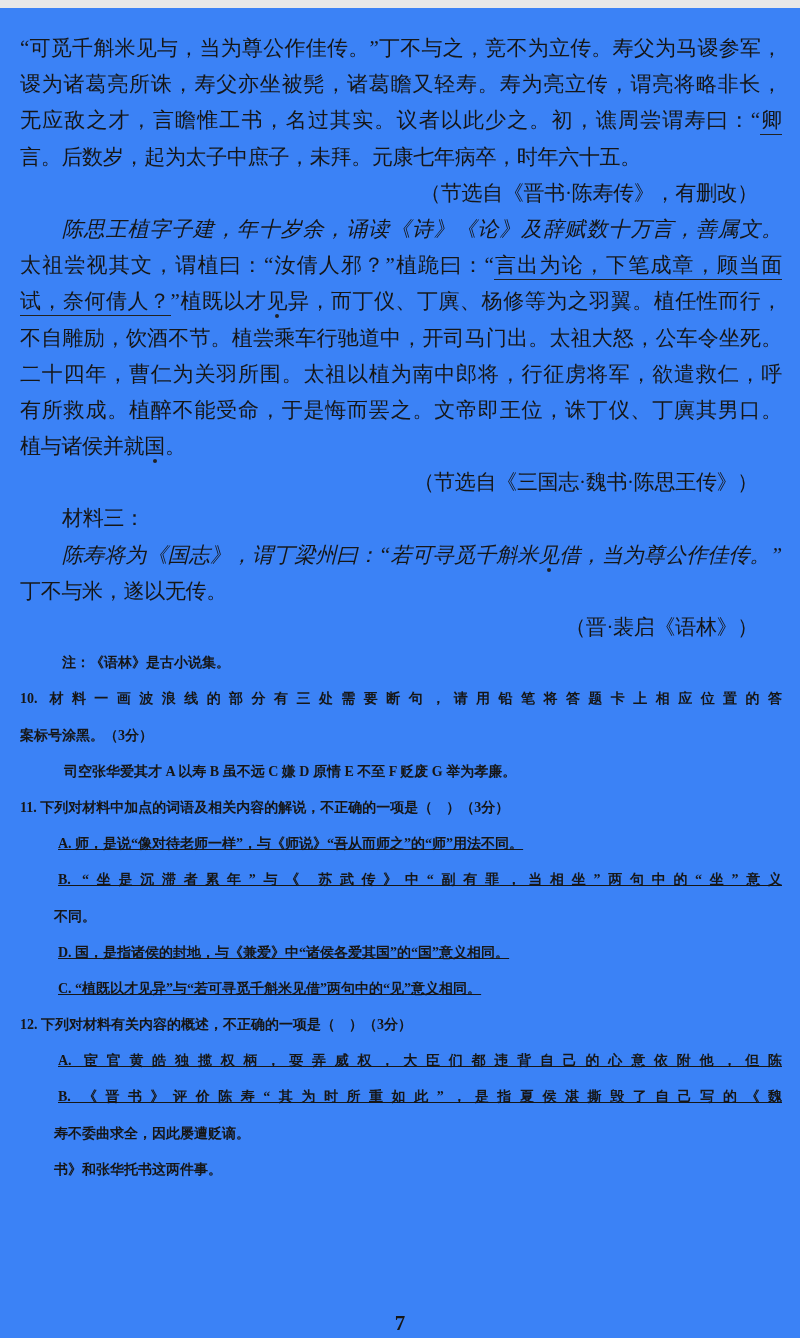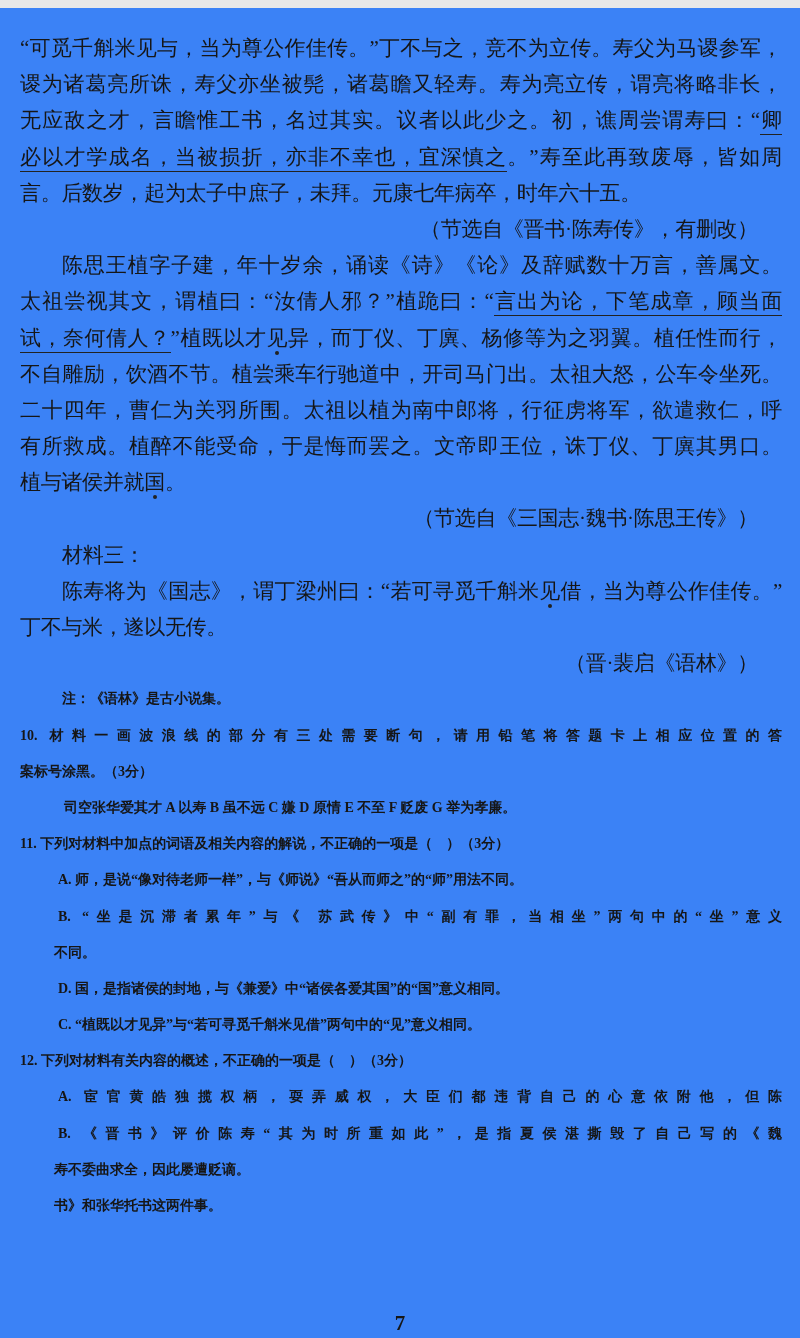--- a/index.html
+++ b/index.html
@@ -10,50 +10,49 @@
   }
   #doc{padding:22px 18px 0 20px;}
   .ln{
     height:36.2px;line-height:36.2px;font-size:21px;letter-spacing:-0.3px;
     white-space:nowrap;
   }
   .fill{
     white-space:normal;overflow:hidden;
     text-align:justify;text-align-last:justify;
   }
-  .ind{text-indent:42px;}
+  .ind{text-indent:42px;font-style:italic;}
   .head{text-indent:42px;}
   .attr{text-align:center;text-align-last:right;padding-right:24px;}
   .q,.opt,.optc,.stem,.note{
     font-weight:700;font-size:14px;letter-spacing:0;
   }
   .stem{text-indent:44px;}
   .note{text-indent:42px;}
-  .opt{padding-left:38px;}
+  .opt{padding-left:38px;text-decoration:underline;}
   .optc{padding-left:34px;}
   .u{border-bottom:1.7px solid #222;padding-bottom:2px;}
   .d{position:relative;}
   .d::after{
     content:"";position:absolute;left:50%;bottom:-5px;width:4px;height:4px;
     border-radius:50%;background:#222;transform:translateX(-50%);
   }
   .pageno{
     position:absolute;left:0;right:0;bottom:10px;text-align:center;
     font-size:21px;font-weight:700;
   }
 </style>
 </head>
 <body>
 
 <div class="page">
   <div id="doc">
       <div class="ln body fill"><span>“可觅千斛米见与，当为尊公作佳传。”丁不与之，竞不为立传。寿父为马谡参军，</span></div>
       <div class="ln body fill"><span>谡为诸葛亮所诛，寿父亦坐被髡，诸葛瞻又轻寿。寿为亮立传，谓亮将略非长，</span></div>
       <div class="ln body fill"><span>无应敌之才，言瞻惟工书，名过其实。议者以此少之。初，谯周尝谓寿曰：“</span><span class="u">卿</span></div>
-      <div class="ln body fill"><span class="u">必以才学成名，当被损折，亦非不幸也，宜深慎之</span><span>。”寿至此再致废辱，皆如周</span></div>
       <div class="ln body"><span>言。后数岁，起为太子中庶子，未拜。元康七年病卒，时年六十五。</span></div>
       <div class="ln attr"><span>（节选自《晋书·陈寿传》，有删改）</span></div>
       <div class="ln body ind fill"><span>陈思王植字子建，年十岁余，诵读《诗》《论》及辞赋数十万言，善属文。</span></div>
       <div class="ln body fill"><span>太祖尝视其文，谓植曰：“汝倩人邪？”植跪曰：“</span><span class="u">言出为论，下笔成章，顾当面</span></div>
       <div class="ln body fill"><span class="u">试，奈何倩人？</span><span>”植既以才</span><span class="d">见</span><span>异，而丁仪、丁廙、杨修等为之羽翼。植任性而行，</span></div>
       <div class="ln body fill"><span>不自雕励，饮酒不节。植尝乘车行驰道中，开司马门出。太祖大怒，公车令坐死。</span></div>
       <div class="ln body fill"><span>二十四年，曹仁为关羽所围。太祖以植为南中郎将，行征虏将军，欲遣救仁，呼</span></div>
       <div class="ln body fill"><span>有所救成。植醉不能受命，于是悔而罢之。文帝即王位，诛丁仪、丁廙其男口。</span></div>
       <div class="ln body"><span>植与诸侯并就</span><span class="d">国</span><span>。</span></div>
       <div class="ln attr"><span>（节选自《三国志·魏书·陈思王传》）</span></div>

